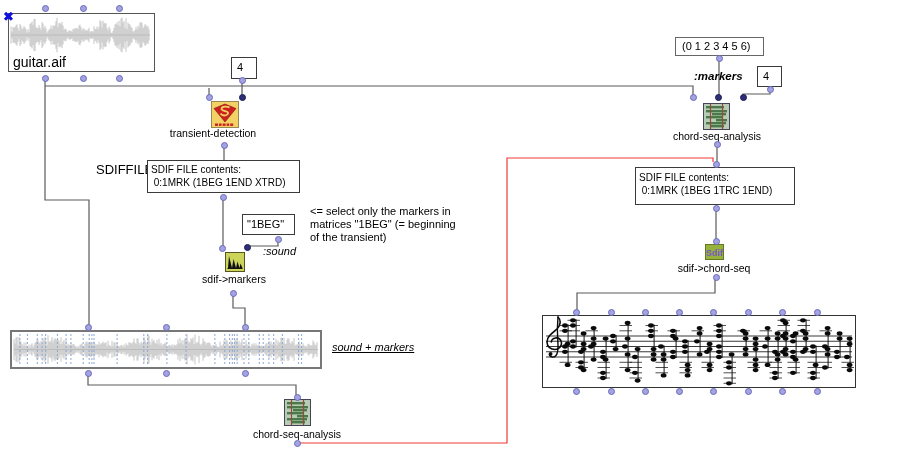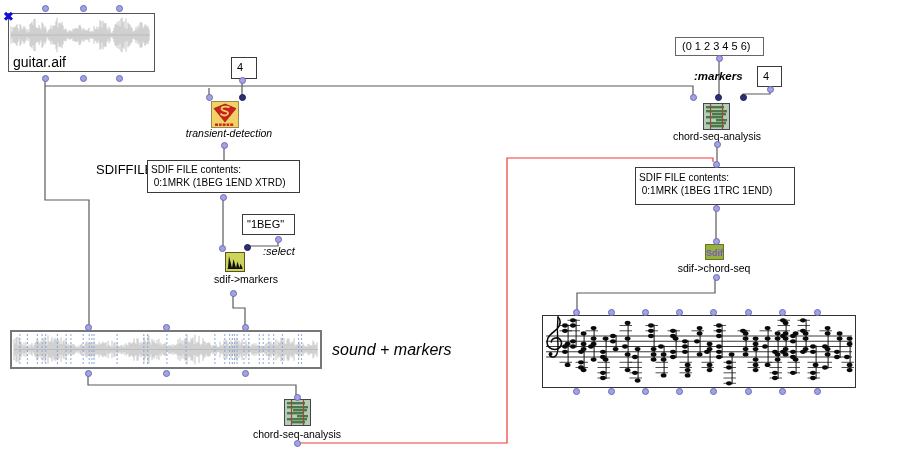--- a/index.html
+++ b/index.html
@@ -19,21 +19,21 @@
   .iconbox{position:absolute;z-index:2;text-decoration:underline;}
   .port{position:absolute;width:7px;height:7px;border-radius:50%;background:#a3a3e3;
         border:1px solid #6a6ab6;box-sizing:border-box;z-index:5;}
   .port.dark{background:#2e2e78;border-color:#1c1c55;}
   .wavebox{position:absolute;background:#fff;border:2px solid #777;box-sizing:border-box;z-index:2;}
   .gborder{border:1.5px solid #555;}
   #close-x{position:absolute;left:-6px;top:-5px;color:#1111dd;font-weight:bold;font-size:13px;
            font-family:"DejaVu Sans",sans-serif;z-index:6;text-shadow:0 0 0 #1111dd;}
   #guitar-label{position:absolute;left:4px;bottom:1px;font-size:14px;}
   #score-box{position:absolute;background:#fff;border:1px solid #333;box-sizing:border-box;z-index:2;}
-  .italic13{font-style:italic;font-size:16px;}
+  .italic13{font-style:italic;font-size:11px;text-decoration:underline;}
 </style>
 </head>
 <body>
 
 <div id="canvas">
   <svg id="wires" width="899" height="455">
       <polyline points="45,80 45,200 89,200 89,327" fill="none" stroke="#5a5a5a" stroke-width="1.2"></polyline>
       <polyline points="45,86 693,86 693,95" fill="none" stroke="#5a5a5a" stroke-width="1.2"></polyline>
       <polyline points="209,88 209,95" fill="none" stroke="#5a5a5a" stroke-width="1.2"></polyline>
       <polyline points="242,82 242,95" fill="none" stroke="#5a5a5a" stroke-width="1.2"></polyline>
@@ -70,40 +70,43 @@
       <rect x="3" y="22" width="22" height="3" fill="#f2d264"></rect>
       <g fill="#cc1f1f">
         <rect x="4" y="22.5" width="3" height="2.4"></rect>
           <rect x="8" y="22.5" width="2.6" height="2.4"></rect>
         <rect x="11.6" y="22.5" width="3" height="2.4"></rect>
           <rect x="15.6" y="22.5" width="2.6" height="2.4"></rect>
         <rect x="19.2" y="22.5" width="3" height="2.4"></rect>
       </g>
     </svg>
   </div>
-  <div class="funclabel" style="left:164px;top:127px;width:130px;font-style:italic;">transient-detection</div>
+  <div class="funclabel" style="left:148px;top:127px;width:130px;">transient-detection</div>
 
   <div class="bigtext" style="left:84px;top:162px;margin-left:12px;">SDIFFILE</div>
 
   <div class="wbox sdifbox" style="left:147px;top:160px;width:153px;height:33px;">SDIF FILE contents:
  0:1MRK (1BEG 1END XTRD)</div>
 
   <div class="wbox valuebox" style="left:242px;top:214px;width:53px;height:21px;padding-left:4px;">"1BEG"</div>
 
-  <div class="keyword" style="left:263px;top:245px;">:select</div>
-
+  <div class="keyword" style="left:263px;top:245px;">:sound</div>
+
+  <div class="comment" style="left:310px;top:205px;">&lt;= select only the markers in
+matrices "1BEG" (= beginning
+of the transient)</div>
 
   <div class="iconbox" style="left:225px;top:252px;">
     <svg width="20" height="20">
       <rect x="0.5" y="0.5" width="19" height="19" fill="#ccd45a" stroke="#555522"></rect>
       <path d="M3 16 L4 4 L7 16 Z M7 16 L8.5 7 L11 16 Z M11 16 L12.5 9.5 L14.5 16 Z M14.5 16 L15.5 11.5 L17.5 16 Z" fill="#111"></path>
       <line x1="2.5" y1="16.5" x2="17.5" y2="16.5" stroke="#111" stroke-width="1"></line>
     </svg>
   </div>
-  <div class="funclabel" style="left:196px;top:273px;width:100px;">sdif-&gt;markers</div>
+  <div class="funclabel" style="left:184px;top:273px;width:100px;">sdif-&gt;markers</div>
 
   <div class="wavebox" id="wave2-box" style="left:10px;top:330px;width:312px;height:39px;">
     <svg id="wave2" width="308" height="35" style="position:absolute;left:0;top:0;">
         <line x1="2" y1="17.5" x2="306" y2="17.5" stroke="#c8c8c8" stroke-width="1"></line>
         <path d="M2 7.0V28.0M3 11.5V23.5M4 5.4V29.6M5 4.9V30.1M6 13.1V21.9M7 4.9V30.1M8 8.5V26.5M9 10.0V25.0M10 12.2V22.8M11 14.1V20.9M12 10.6V24.4M13 14.0V21.0M14 10.2V24.8M15 14.5V20.5M16 15.3V19.7M17 12.5V22.5M18 15.7V19.3M19 12.7V22.3M20 11.2V23.8M21 15.2V19.8M22 13.2V21.8M23 10.8V24.2M24 9.8V25.2M25 7.7V27.3M26 7.8V27.2M27 10.2V24.8M28 11.4V23.6M29 8.7V26.3M30 11.7V23.3M31 6.3V28.7M32 8.5V26.5M33 4.9V30.1M34 9.1V25.9M35 13.0V22.0M36 3.3V31.7M37 9.5V25.5M38 10.0V25.0M39 8.5V26.5M40 5.2V29.8M41 10.5V24.5M42 7.5V27.5M43 6.0V29.0M44 7.7V27.3M45 7.8V27.2M46 7.2V27.8M47 8.6V26.4M48 12.2V22.8M49 5.2V29.8M50 12.2V22.8M51 9.5V25.5M52 7.8V27.2M53 12.4V22.6M54 7.9V27.1M55 13.9V21.1M56 11.7V23.3M57 13.0V22.0M58 12.9V22.1M59 11.0V24.0M60 13.4V21.6M61 12.0V23.0M62 12.3V22.7M63 13.8V21.2M64 14.5V20.5M65 15.7V19.3M66 13.9V21.1M67 15.6V19.4M68 12.9V22.1M69 12.3V22.7M70 11.5V23.5M71 14.2V20.8M72 14.6V20.4M73 11.8V23.2M74 9.8V25.2M75 9.5V25.5M76 11.5V23.5M77 11.1V23.9M78 10.2V24.8M79 10.1V24.9M80 11.8V23.2M81 13.2V21.8M82 9.1V25.9M83 11.7V23.3M84 13.6V21.4M85 12.1V22.9M86 12.9V22.1M87 9.8V25.2M88 12.9V22.1M89 11.5V23.5M90 11.1V23.9M91 9.6V25.4M92 11.6V23.4M93 10.7V24.3M94 10.4V24.6M95 14.3V20.7M96 8.8V26.2M97 12.9V22.1M98 13.6V21.4M99 14.6V20.4M100 8.9V26.1M101 14.5V20.5M102 10.2V24.8M103 10.5V24.5M104 15.1V19.9M105 10.7V24.3M106 13.5V21.5M107 14.2V20.8M108 14.8V20.2M109 13.0V22.0M110 13.2V21.8M111 15.2V19.8M112 12.5V22.5M113 14.7V20.3M114 11.3V23.7M115 12.8V22.2M116 13.4V21.6M117 10.2V24.8M118 10.4V24.6M119 11.3V23.7M120 11.5V23.5M121 10.0V25.0M122 6.4V28.6M123 10.8V24.2M124 12.0V23.0M125 6.4V28.6M126 6.5V28.5M127 10.8V24.2M128 12.8V22.2M129 9.8V25.2M130 10.8V24.2M131 11.8V23.2M132 5.0V30.0M133 8.0V27.0M134 10.2V24.8M135 11.8V23.2M136 2.8V32.2M137 3.7V31.3M138 9.9V25.1M139 12.7V22.3M140 6.8V28.2M141 9.7V25.3M142 8.2V26.8M143 10.8V24.2M144 11.8V23.2M145 8.0V27.0M146 11.7V23.3M147 6.8V28.2M148 12.8V22.2M149 10.8V24.2M150 14.2V20.8M151 12.2V22.8M152 12.0V23.0M153 10.6V24.4M154 11.9V23.1M155 15.7V19.3M156 14.4V20.6M157 12.9V22.1M158 13.3V21.7M159 14.0V21.0M160 12.3V22.7M161 14.8V20.2M162 12.6V22.4M163 13.1V21.9M164 13.6V21.4M165 12.1V22.9M166 7.4V27.6M167 11.4V23.6M168 5.9V29.1M169 11.1V23.9M170 8.1V26.9M171 12.6V22.4M172 8.3V26.7M173 6.4V28.6M174 6.9V28.1M175 2.5V32.5M176 8.7V26.3M177 10.9V24.1M178 9.9V25.1M179 6.4V28.6M180 7.3V27.7M181 5.4V29.6M182 12.1V22.9M183 2.6V32.4M184 11.6V23.4M185 10.2V24.8M186 10.4V24.6M187 3.9V31.1M188 11.9V23.1M189 13.5V21.5M190 11.6V23.4M191 6.2V28.8M192 9.2V25.8M193 9.8V25.2M194 12.9V22.1M195 11.0V24.0M196 10.5V24.5M197 10.6V24.4M198 11.3V23.7M199 13.6V21.4M200 14.9V20.1M201 13.0V22.0M202 13.0V22.0M203 15.9V19.1M204 12.0V23.0M205 14.2V20.8M206 15.1V19.9M207 14.9V20.1M208 9.5V25.5M209 13.5V21.5M210 13.8V21.2M211 11.8V23.2M212 8.2V26.8M213 13.8V21.2M214 7.6V27.4M215 8.6V26.4M216 11.5V23.5M217 14.0V21.0M218 13.3V21.7M219 8.3V26.7M220 10.5V24.5M221 13.3V21.7M222 12.6V22.4M223 7.3V27.7M224 9.0V26.0M225 6.0V29.0M226 12.1V22.9M227 8.8V26.2M228 13.1V21.9M229 10.3V24.7M230 7.1V27.9M231 12.9V22.1M232 13.9V21.1M233 12.7V22.3M234 8.4V26.6M235 12.3V22.7M236 14.2V20.8M237 10.2V24.8M238 14.7V20.3M239 14.3V20.7M240 11.9V23.1M241 13.2V21.8M242 11.2V23.8M243 13.8V21.2M244 11.4V23.6M245 13.8V21.2M246 13.1V21.9M247 12.5V22.5M248 14.0V21.0M249 13.9V21.1M250 13.6V21.4M251 14.8V20.2M252 14.3V20.7M253 13.3V21.7M254 11.8V23.2M255 11.0V24.0M256 14.2V20.8M257 9.1V25.9M258 11.8V23.2M259 9.6V25.4M260 12.9V22.1M261 11.9V23.1M262 10.5V24.5M263 12.5V22.5M264 7.1V27.9M265 13.3V21.7M266 8.7V26.3M267 11.1V23.9M268 10.0V25.0M269 5.6V29.4M270 5.9V29.1M271 11.3V23.7M272 5.9V29.1M273 11.6V23.4M274 12.0V23.0M275 7.7V27.3M276 6.0V29.0M277 7.1V27.9M278 10.6V24.4M279 11.8V23.2M280 9.2V25.8M281 10.8V24.2M282 6.1V28.9M283 13.7V21.3M284 12.5V22.5M285 12.9V22.1M286 11.9V23.1M287 9.6V25.4M288 11.9V23.1M289 14.4V20.6M290 13.4V21.6M291 11.3V23.7M292 13.4V21.6M293 14.6V20.4M294 13.8V21.2M295 14.9V20.1M296 12.2V22.8M297 11.7V23.3M298 13.5V21.5M299 13.4V21.6M300 13.4V21.6M301 8.5V26.5M302 10.4V24.6M303 13.2V21.8M304 12.6V22.4M305 10.1V24.9" stroke="#b5b5b5" stroke-width="0.8" fill="none"></path>
         <line x1="7.9" y1="2" x2="7.9" y2="33" stroke="#88a6d6" stroke-width="1" stroke-dasharray="2,2"></line>
         <line x1="15.4" y1="2" x2="15.4" y2="33" stroke="#88a6d6" stroke-width="1" stroke-dasharray="2,2"></line>
         <line x1="25.3" y1="2" x2="25.3" y2="33" stroke="#88a6d6" stroke-width="1" stroke-dasharray="2,2"></line>
         <line x1="30.1" y1="2" x2="30.1" y2="33" stroke="#88a6d6" stroke-width="1" stroke-dasharray="2,2"></line>
         <line x1="33.7" y1="2" x2="33.7" y2="33" stroke="#88a6d6" stroke-width="1" stroke-dasharray="2,2"></line>

